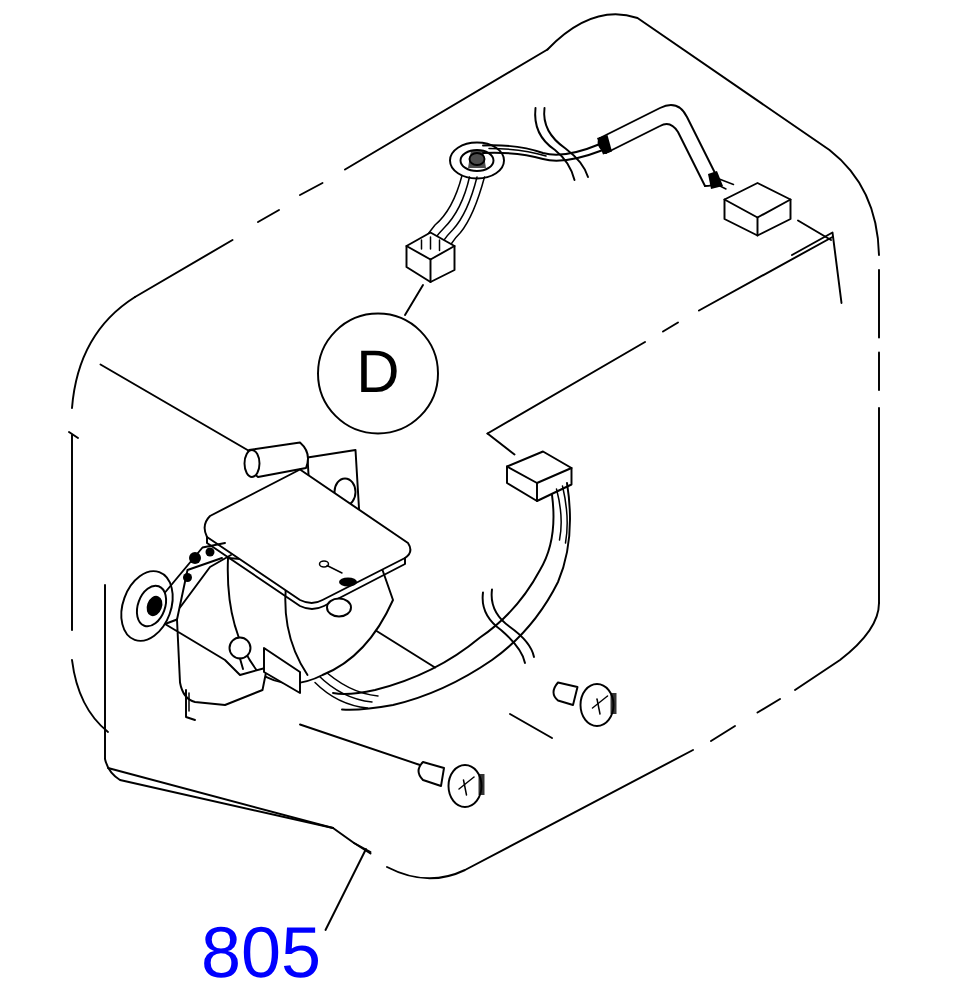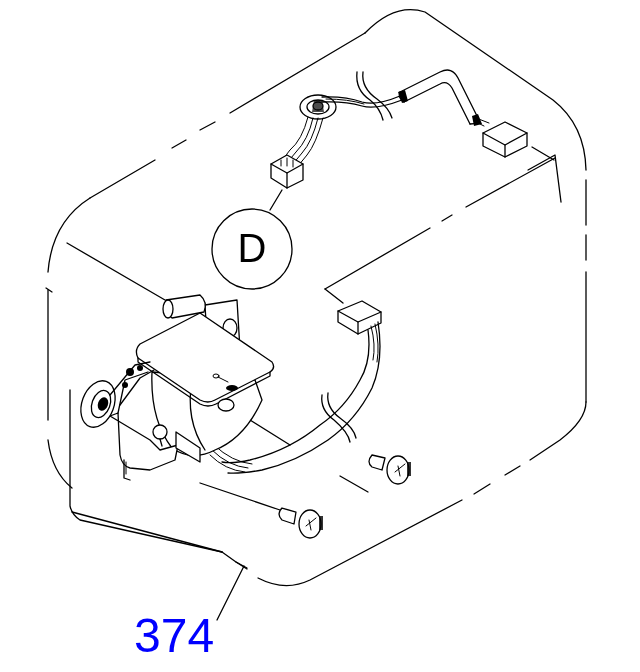--- a/index.html
+++ b/index.html
@@ -184,14 +184,14 @@
     <path class="blk" d="M 319 516 L 323 516 L 323 530 L 319 530 Z" opacity="0.8"></path>
   </g>
 
   <g>
     <path class="ln" d="M 222 552 L 236 562 L 247 568"></path>
     <path class="ln" d="M 244 566 L 217 620"></path>
   </g>
 </svg>
 
   <div id="callout-letter">D</div>
-  <div id="part-number">374</div>
+  <div id="part-number">805</div>
 </div>
 
 </body></html>

